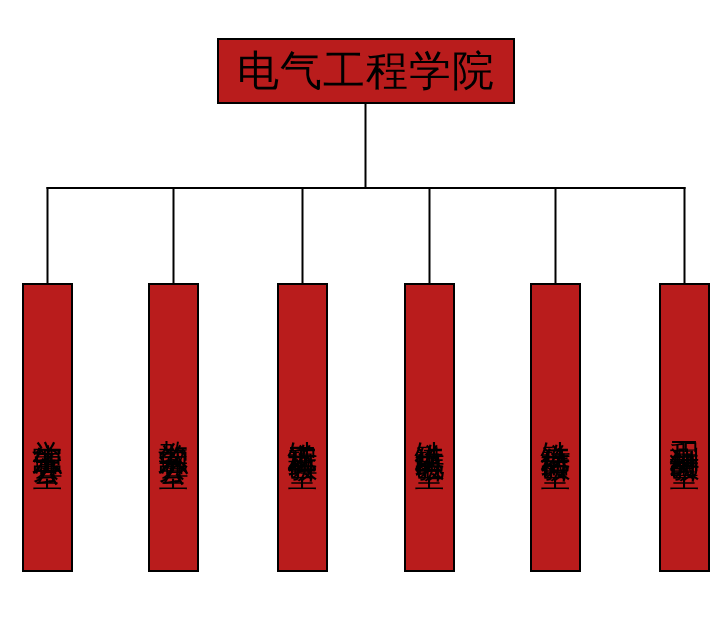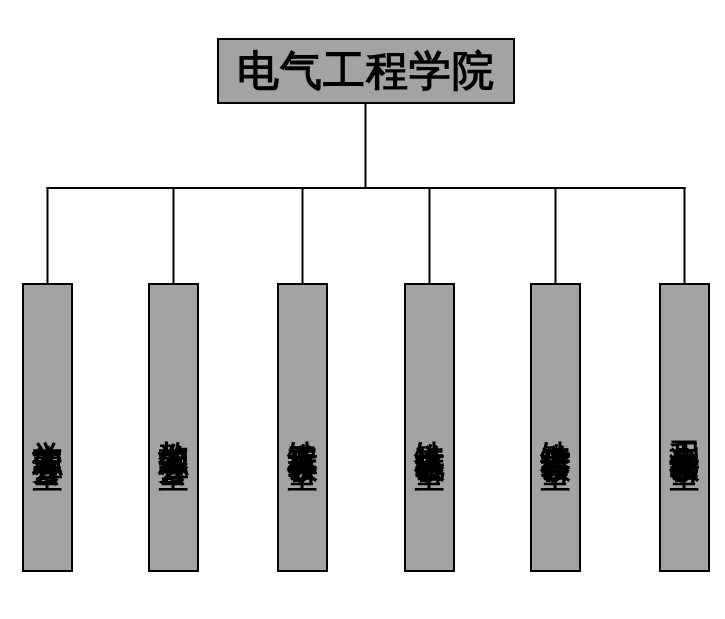--- a/index.html
+++ b/index.html
@@ -19,27 +19,26 @@
   .connectors {
     position: absolute;
     top: 0;
     left: 0;
     width: 725px;
     height: 619px;
   }
   .node {
     position: absolute;
     box-sizing: border-box;
-    background: #a3a3a3;
+    background: #b91c1c;
     border: 2px solid #000000;
     display: flex;
     align-items: center;
     justify-content: center;
     text-align: center;
-    font-weight: bold;
   }
   .root-box {
     left: 217px;
     top: 38px;
     width: 298px;
     height: 66px;
     font-size: 42px;
     letter-spacing: 1px;
     white-space: nowrap;
   }

